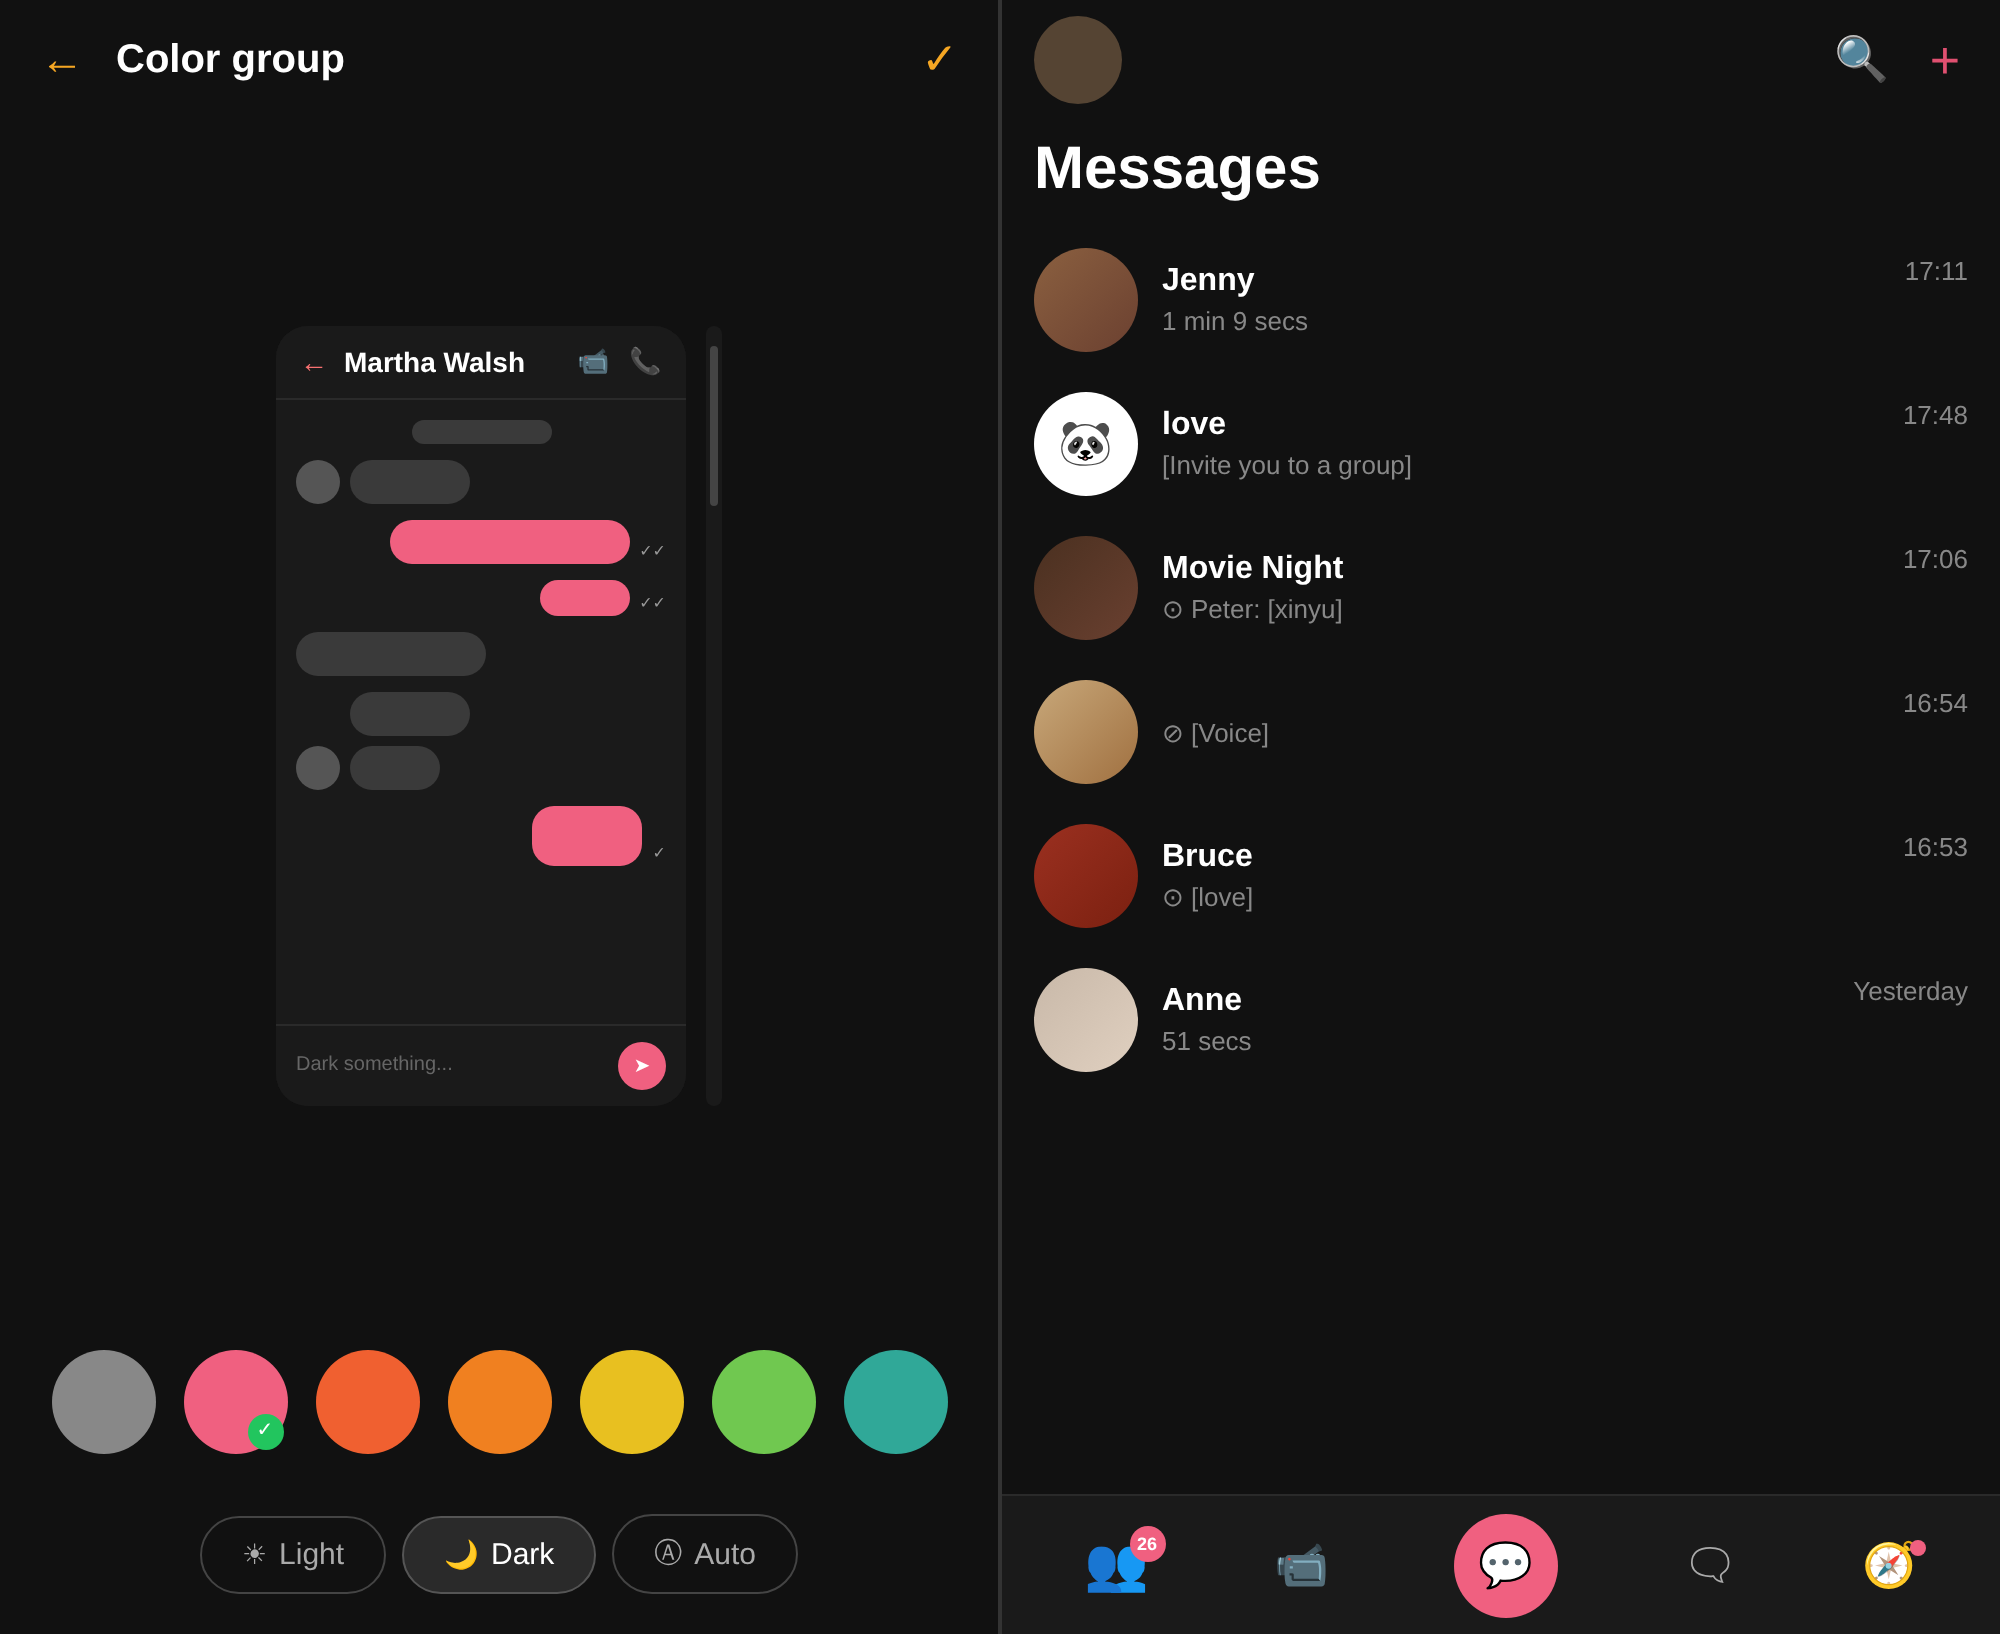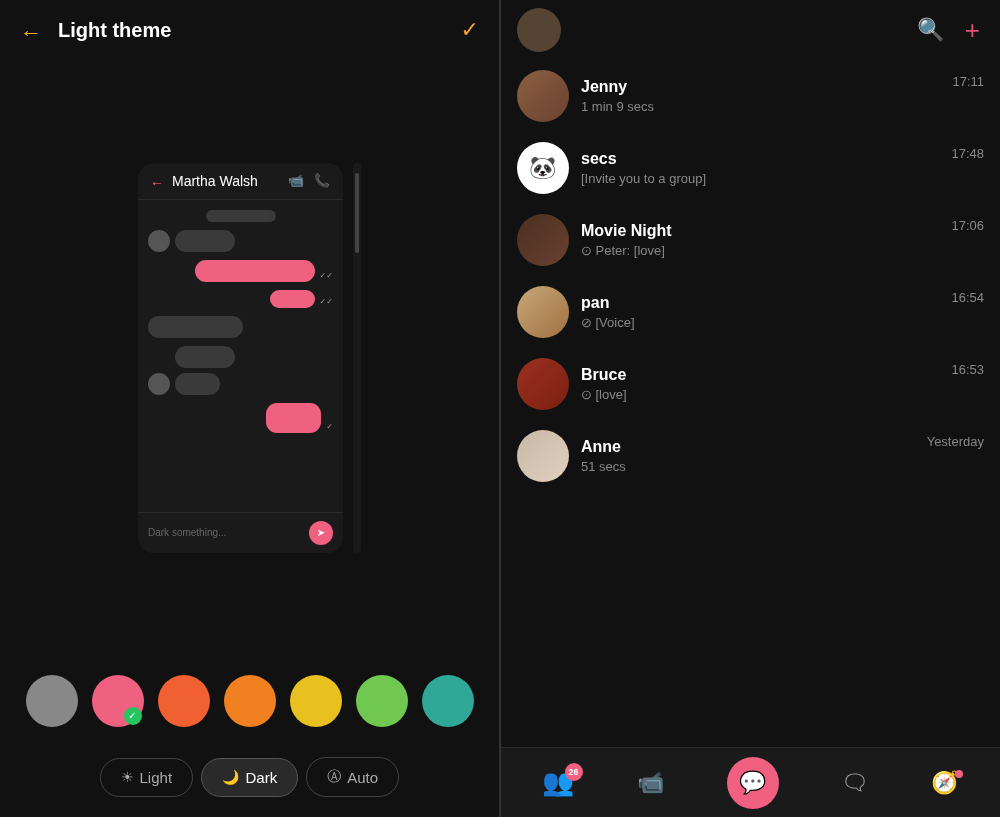--- a/index.html
+++ b/index.html
@@ -79,21 +79,21 @@
     }
 
     .chat-preview-back {
       color: #f87171;
       font-size: 14px;
     }
 
     .chat-preview-name {
       color: #ffffff;
       font-size: 14px;
-      font-weight: 400;
+      font-weight: 700;
       flex: 1;
     }
 
     .chat-preview-icons {
       display: flex;
       gap: 10px;
       color: #f87171;
       font-size: 13px;
     }
 
@@ -439,21 +439,21 @@
       flex-shrink: 0;
     }
   </style>
 </head>
 <body>
 
 <div class="left-panel">
 
   <div class="left-header">
     <span class="back-icon">←</span>
-    <span class="title">Light theme</span>
+    <span class="title">Color group</span>
     <span class="check-icon">✓</span>
   </div>
 
   <div class="chat-preview-container">
     <div class="chat-preview">
 
       <div class="chat-preview-header">
         <span class="chat-preview-back">←</span>
         <span class="chat-preview-name">Martha Walsh</span>
         <div class="chat-preview-icons">
@@ -541,50 +541,52 @@
 
 <div class="right-panel">
 
   <div class="right-header">
     <div class="profile-avatar av-sim-jenny"></div>
     <div class="spacer"></div>
     <span class="icon-btn">🔍</span>
     <span class="icon-btn" style="font-size:26px;font-weight:300;">+</span>
   </div>
 
+  <div class="right-title">
+    <h1>Messages</h1>
+  </div>
 
   <div class="messages-list" id="messages-list">
   <div class="message-item">
     <div class="msg-avatar av-sim-jenny"></div>
     <div class="msg-content">
       <div class="msg-name">Jenny</div>
       <div class="msg-preview">1 min 9 secs</div>
     </div>
     <div class="msg-time">17:11</div>
   </div>
       <div class="message-item">
     <div class="msg-avatar av-sim-xinyu">🐼</div>
     <div class="msg-content">
-      <div class="msg-name">secs</div>
+      <div class="msg-name">love</div>
       <div class="msg-preview">[Invite you to a group]</div>
     </div>
     <div class="msg-time">17:48</div>
   </div>
       <div class="message-item">
     <div class="msg-avatar av-sim-movie"></div>
     <div class="msg-content">
       <div class="msg-name">Movie Night</div>
-      <div class="msg-preview">⊙ Peter: [love]</div>
+      <div class="msg-preview">⊙ Peter: [xinyu]</div>
     </div>
     <div class="msg-time">17:06</div>
   </div>
       <div class="message-item">
     <div class="msg-avatar av-sim-pan"></div>
     <div class="msg-content">
-      <div class="msg-name">pan</div>
       <div class="msg-preview">⊘ [Voice]</div>
     </div>
     <div class="msg-time">16:54</div>
   </div>
       <div class="message-item">
     <div class="msg-avatar av-sim-bruce"></div>
     <div class="msg-content">
       <div class="msg-name">Bruce</div>
       <div class="msg-preview">⊙ [love]</div>
     </div>

